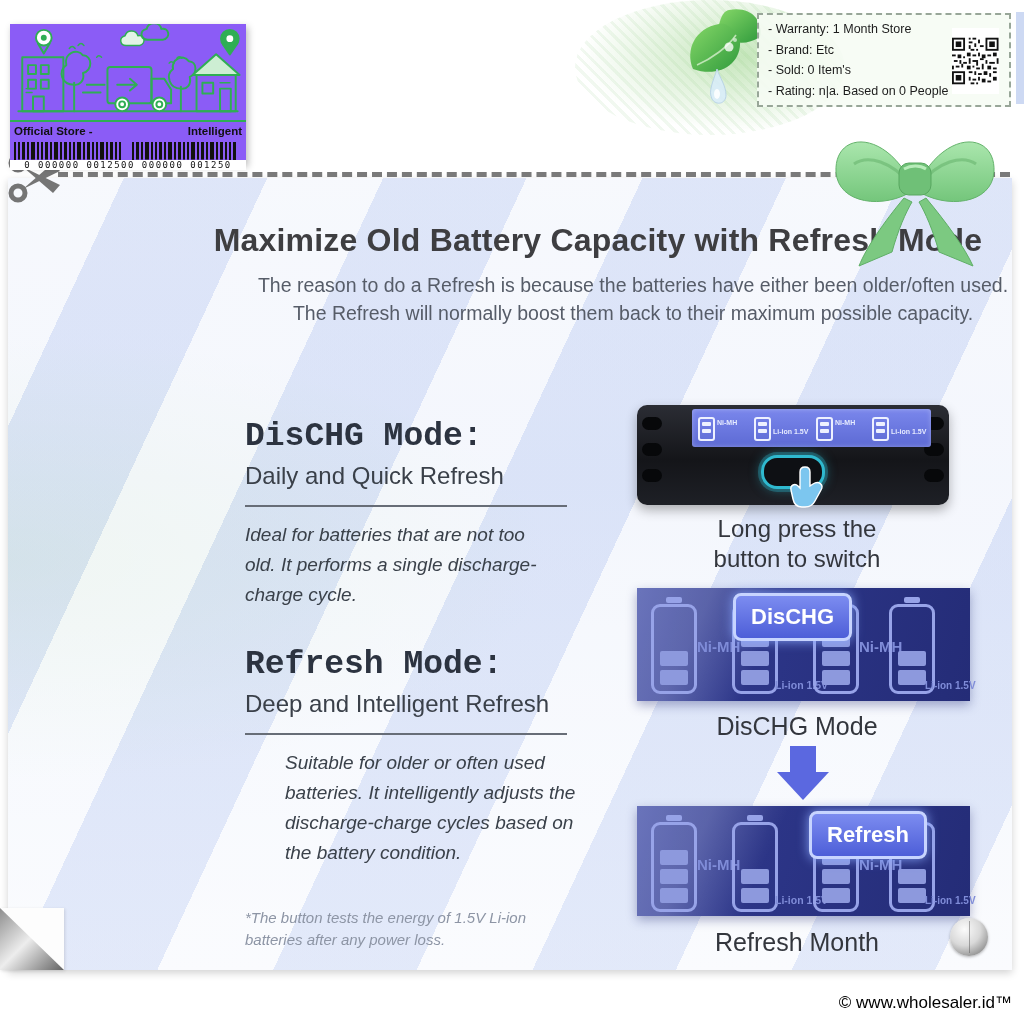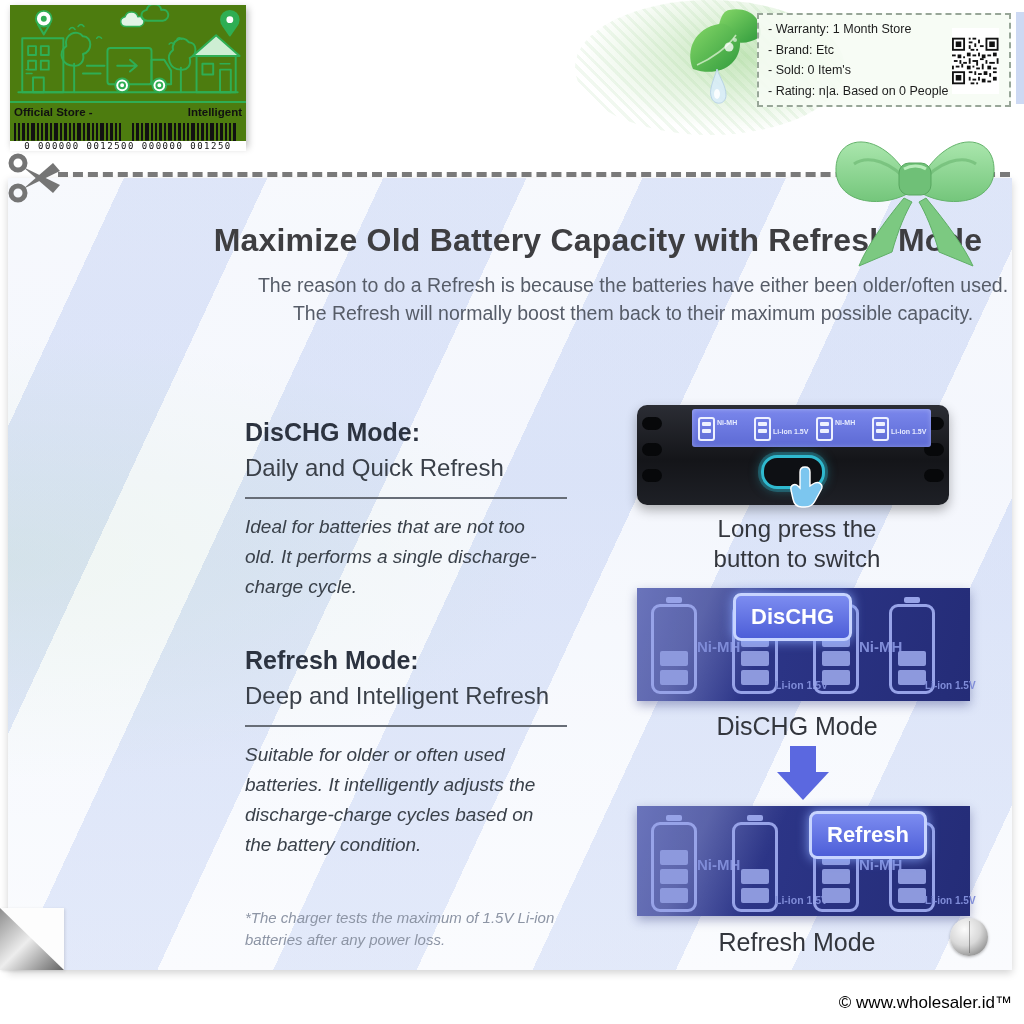--- a/index.html
+++ b/index.html
@@ -1,21 +1,21 @@
 <!DOCTYPE html>
 <html><head>
 <meta charset="utf-8">
 <style>
   html,body{margin:0;padding:0;}
   body{width:1024px;height:1024px;font-family:"Liberation Sans",sans-serif;background:#fff;}
   .abs{position:absolute;}
   #stage{position:relative;width:1024px;height:1024px;background:#ffffff;overflow:hidden;}
 
   
-  .banner-card{left:10px;top:5px;width:236px;height:140px;background:#4d7c0f;box-shadow:2px 3px 7px rgba(0,0,0,.28);z-index:4;}
+  .banner-card{left:10px;top:24px;width:236px;height:140px;background:#8b5cf6;box-shadow:2px 3px 7px rgba(0,0,0,.28);z-index:4;}
   .banner-art{left:0;top:0;width:236px;height:94px;}
   .banner-labels{left:0;top:96px;width:236px;height:20px;border-top:2px solid #2fae54;display:flex;justify-content:space-between;align-items:center;padding:0 4px;box-sizing:border-box;}
   .banner-labels span{font-size:11.5px;font-weight:bold;color:#111;}
   .barcode-wrap{left:4px;top:118px;width:228px;height:22px;}
   .barcode-digits{left:0;top:136px;width:236px;text-align:center;font-family:"DejaVu Sans Mono",monospace;font-size:9px;letter-spacing:1.5px;color:#111;background:#fff;}
 
   .leaf-glow{left:575px;top:0;width:270px;height:135px;
     background:radial-gradient(ellipse at 62% 42%,rgba(140,205,120,.5),transparent 68%),
       repeating-linear-gradient(45deg,rgba(120,190,110,.10) 0 3px,rgba(255,255,255,0) 3px 8px);
     border-radius:50%;}
@@ -43,21 +43,21 @@
     box-shadow:0 3px 8px rgba(0,0,0,.18);}
   .stripes{left:0;top:0;right:0;bottom:0;
     background:repeating-linear-gradient(115deg,rgba(255,255,255,.55) 0 105px,rgba(198,211,244,.38) 105px 235px);}
 
   .title{left:150px;top:44px;width:880px;text-align:center;font-size:32px;font-weight:bold;color:#3e3e41;letter-spacing:.2px;}
   .sub1,.sub2{left:0;width:1250px;text-align:center;font-size:19.5px;color:#565c68;}
   .sub1{top:96px;} .sub2{top:124px;}
 
   
   .section{left:237px;width:335px;}
-  .sec-h{font-size:25px;font-weight:bold;color:#2c3340;}
+  .sec-h{font-size:33px;font-weight:bold;color:#2c3340;font-family:Liberation Mono, monospace;}
   .sec-sub{font-size:24px;color:#3a4049;margin-top:7px;}
   .sec-rule{border:none;border-top:2px solid #676d77;width:322px;margin:15px 0 13px 0;}
   .sec-body{font-size:19px;color:#3a414a;line-height:1.58;font-style:italic;}
   .footnote{left:237px;top:729px;width:330px;font-size:15px;font-style:italic;color:#8d95a5;line-height:1.45;}
 
   
   .charger{left:629px;top:227px;width:312px;height:100px;border-radius:10px;
     background:linear-gradient(180deg,#2b2d34 0%,#141519 55%,#1e2026 100%);
     box-shadow:0 5px 12px rgba(0,0,0,.3);}
   .ridge{width:20px;height:13px;background:#07080a;border-radius:7px;}
@@ -336,24 +336,24 @@
       <div class="sec-h">DisCHG Mode:</div>
       <div class="sec-sub">Daily and Quick Refresh</div>
       <hr class="sec-rule">
       <div class="sec-body" style="width:300px;">Ideal for batteries that are not too old. It performs a single discharge-charge cycle.</div>
     </div>
 
     <div class="abs section" style="top:468px;">
       <div class="sec-h">Refresh Mode:</div>
       <div class="sec-sub">Deep and Intelligent Refresh</div>
       <hr class="sec-rule">
-      <div class="sec-body" style="width:320px;">Suitable for older or often used batteries. It intelligently adjusts the discharge-charge cycles based on the battery condition.</div>
-    </div>
-
-    <div class="abs footnote">*The charger tests the maximum of 1.5V Li-ion batteries after any power loss.</div>
+      <div class="sec-body" style="width:320px;margin-left:40px;">Suitable for older or often used batteries. It intelligently adjusts the discharge-charge cycles based on the battery condition.</div>
+    </div>
+
+    <div class="abs footnote">*The button tests the energy of 1.5V Li-ion batteries after any power loss.</div>
 
     <div class="abs charger">
       <div class="abs ridge" style="left:5px;top:12px;"></div>
       <div class="abs ridge" style="left:5px;top:38px;"></div>
       <div class="abs ridge" style="left:5px;top:64px;"></div>
       <div class="abs ridge" style="right:5px;top:12px;"></div>
       <div class="abs ridge" style="right:5px;top:38px;"></div>
       <div class="abs ridge" style="right:5px;top:64px;"></div>
       <div class="abs cscreen">
         <div class="abs mgroup" style="left:6px;">
@@ -445,21 +445,21 @@
           <i class="bar b2"></i>
           <i class="bar b3"></i>
         </div>
       <span class="blabel ni" style="left:222px;">Ni-MH</span>
       <div class="batt" style="left:252px;">
           <i class="bar b1"></i>
           <i class="bar b2"></i>
         </div>
       <span class="blabel li" style="left:288px;font-size:10px;">Li-ion 1.5V</span>
     </div>
-    <div class="abs caption cap-mode2">Refresh Mode</div>
+    <div class="abs caption cap-mode2">Refresh Month</div>
 
     <div class="abs sphere"></div>
   </div>
 
   <div class="abs fold"></div>
 
   <svg class="abs bow" viewBox="0 0 178 168">
     <defs>
       <linearGradient id="bg1" x1="0" y1="0" x2="0" y2="1">
         <stop offset="0" stop-color="#aae6ad"></stop>

